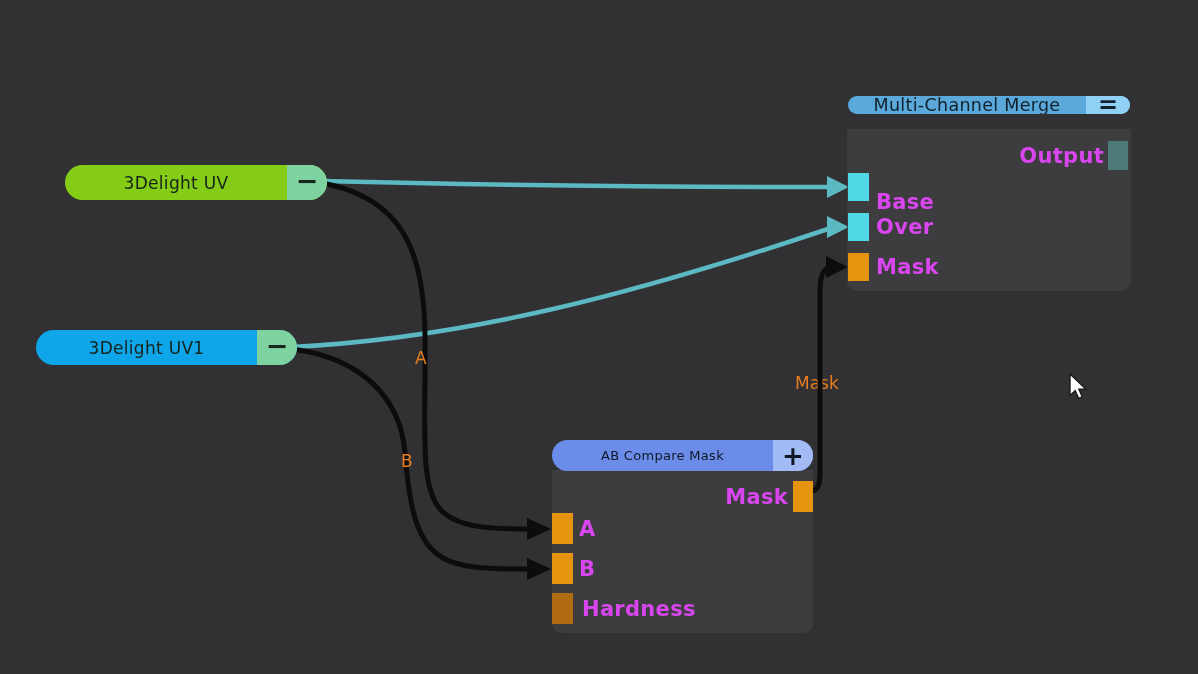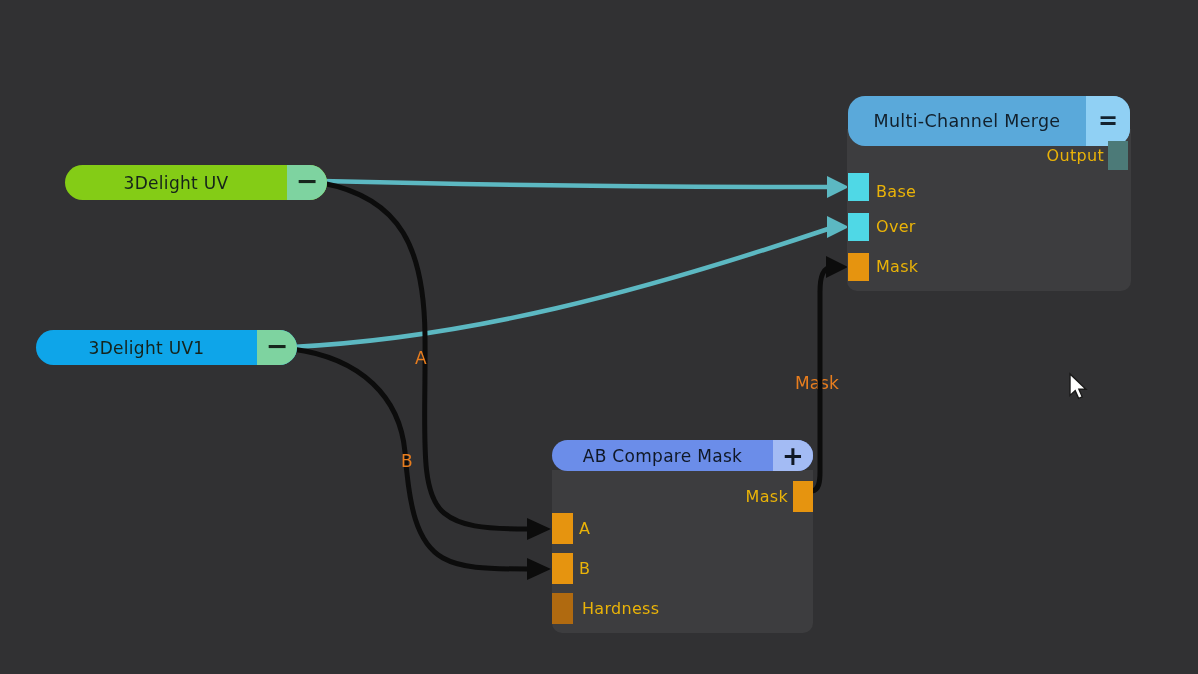--- a/index.html
+++ b/index.html
@@ -24,47 +24,47 @@
   #node-uv1 .pill-btn{background:#7ed3a0;}
 
   
   .node-header{position:absolute;display:flex;overflow:hidden;z-index:3;}
   .node-title{flex:1;display:flex;align-items:center;justify-content:center;
     letter-spacing:.3px;}
   .hbtn{display:flex;align-items:center;justify-content:center;cursor:pointer;}
   .hglyph{font-weight:900;line-height:1;}
   .node-body{position:absolute;background:#3d3d3f;border-radius:0 0 10px 10px;z-index:2;}
 
-  #merge-header{left:848px;top:96px;width:282px;height:50px;border-radius:17px;background:#5aa9da;}
+  #merge-header{left:848px;top:96px;width:282px;height:18px;border-radius:17px;background:#5aa9da;}
   #merge-header .node-title{font-size:17.5px;color:#12202c;}
   #merge-header .hbtn{width:44px;background:#90d0f4;}
   #merge-header .hglyph{font-size:24px;color:#14222e;}
   #merge-body{left:847px;top:129px;width:284px;height:162px;}
 
   #ab-header{left:552px;top:440px;width:261px;height:31px;border-radius:15.5px;background:#6b8de9;}
-  #ab-header .node-title{font-size:17px;color:#101826;}
+  #ab-header .node-title{font-size:13px;color:#101826;}
   #ab-header .hbtn{width:40px;background:#a3bbf4;}
   #ab-header .hglyph{font-size:26px;color:#101826;}
   #ab-body{left:552px;top:470px;width:261px;height:163px;}
 
   
   .socket{position:absolute;z-index:4;cursor:crosshair;}
   #s-output{left:1108px;top:141px;width:20px;height:29px;background:#4c7a78;}
   #s-base{left:848px;top:173px;width:21px;height:28px;background:#4fd8e6;}
   #s-over{left:848px;top:213px;width:21px;height:28px;background:#4fd8e6;}
   #s-maskin{left:848px;top:253px;width:21px;height:28px;background:#e6940f;}
   #s-maskout{left:793px;top:481px;width:20px;height:31px;background:#e6940f;}
   #s-a{left:552px;top:513px;width:21px;height:31px;background:#e6940f;}
   #s-b{left:552px;top:553px;width:21px;height:31px;background:#e6940f;}
   #s-hard{left:552px;top:593px;width:21px;height:31px;background:#b06a10;}
 
   
-  .rowlbl{position:absolute;z-index:4;font-size:16px;color:#eab308;line-height:20px;letter-spacing:.3px;}
+  .rowlbl{position:absolute;z-index:4;font-size:21px;color:#d946ef;line-height:20px;letter-spacing:.3px;font-weight:bold;}
   #l-output{right:94px;top:146px;}
-  #l-base{left:876px;top:182px;}
+  #l-base{left:876px;top:192px;}
   #l-over{left:876px;top:217px;}
   #l-maskin{left:876px;top:257px;}
   #l-maskout{right:410px;top:487px;}
   #l-a{left:579px;top:519px;}
   #l-b{left:579px;top:559px;}
   #l-hard{left:582px;top:599px;}
 </style>
 </head>
 <body>
 

